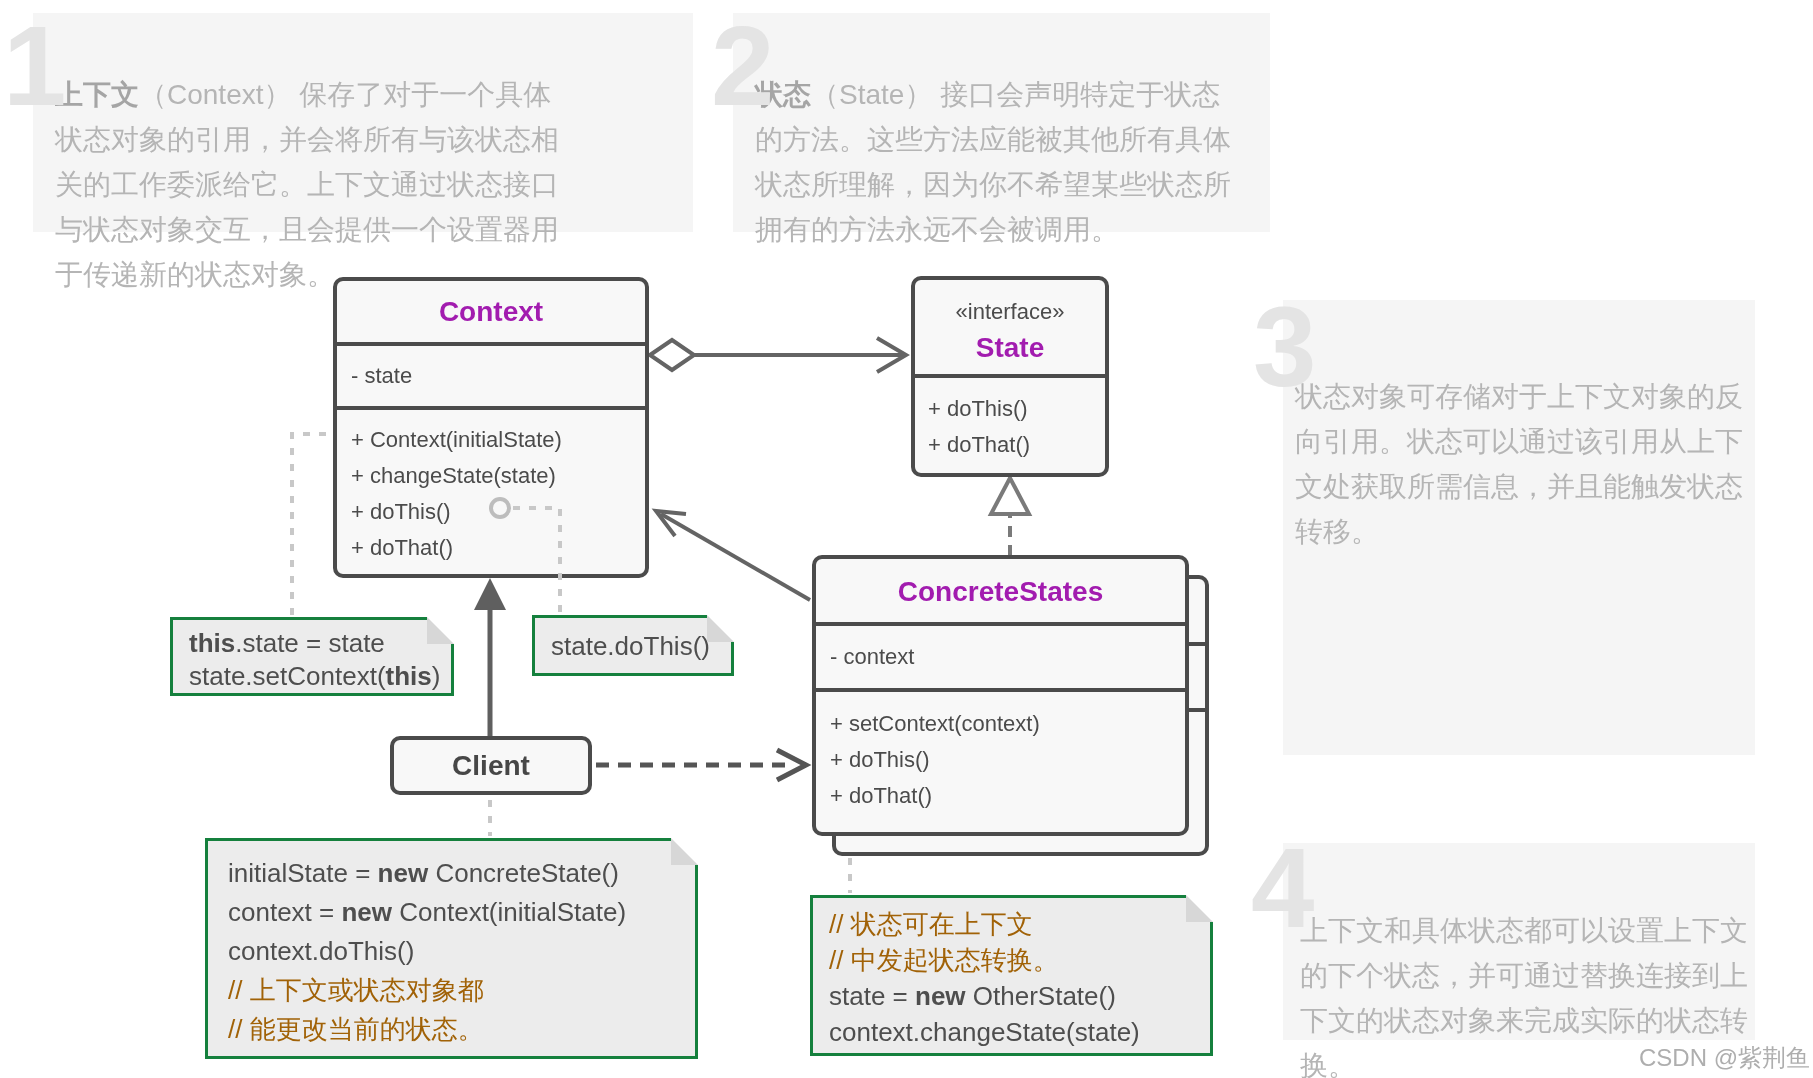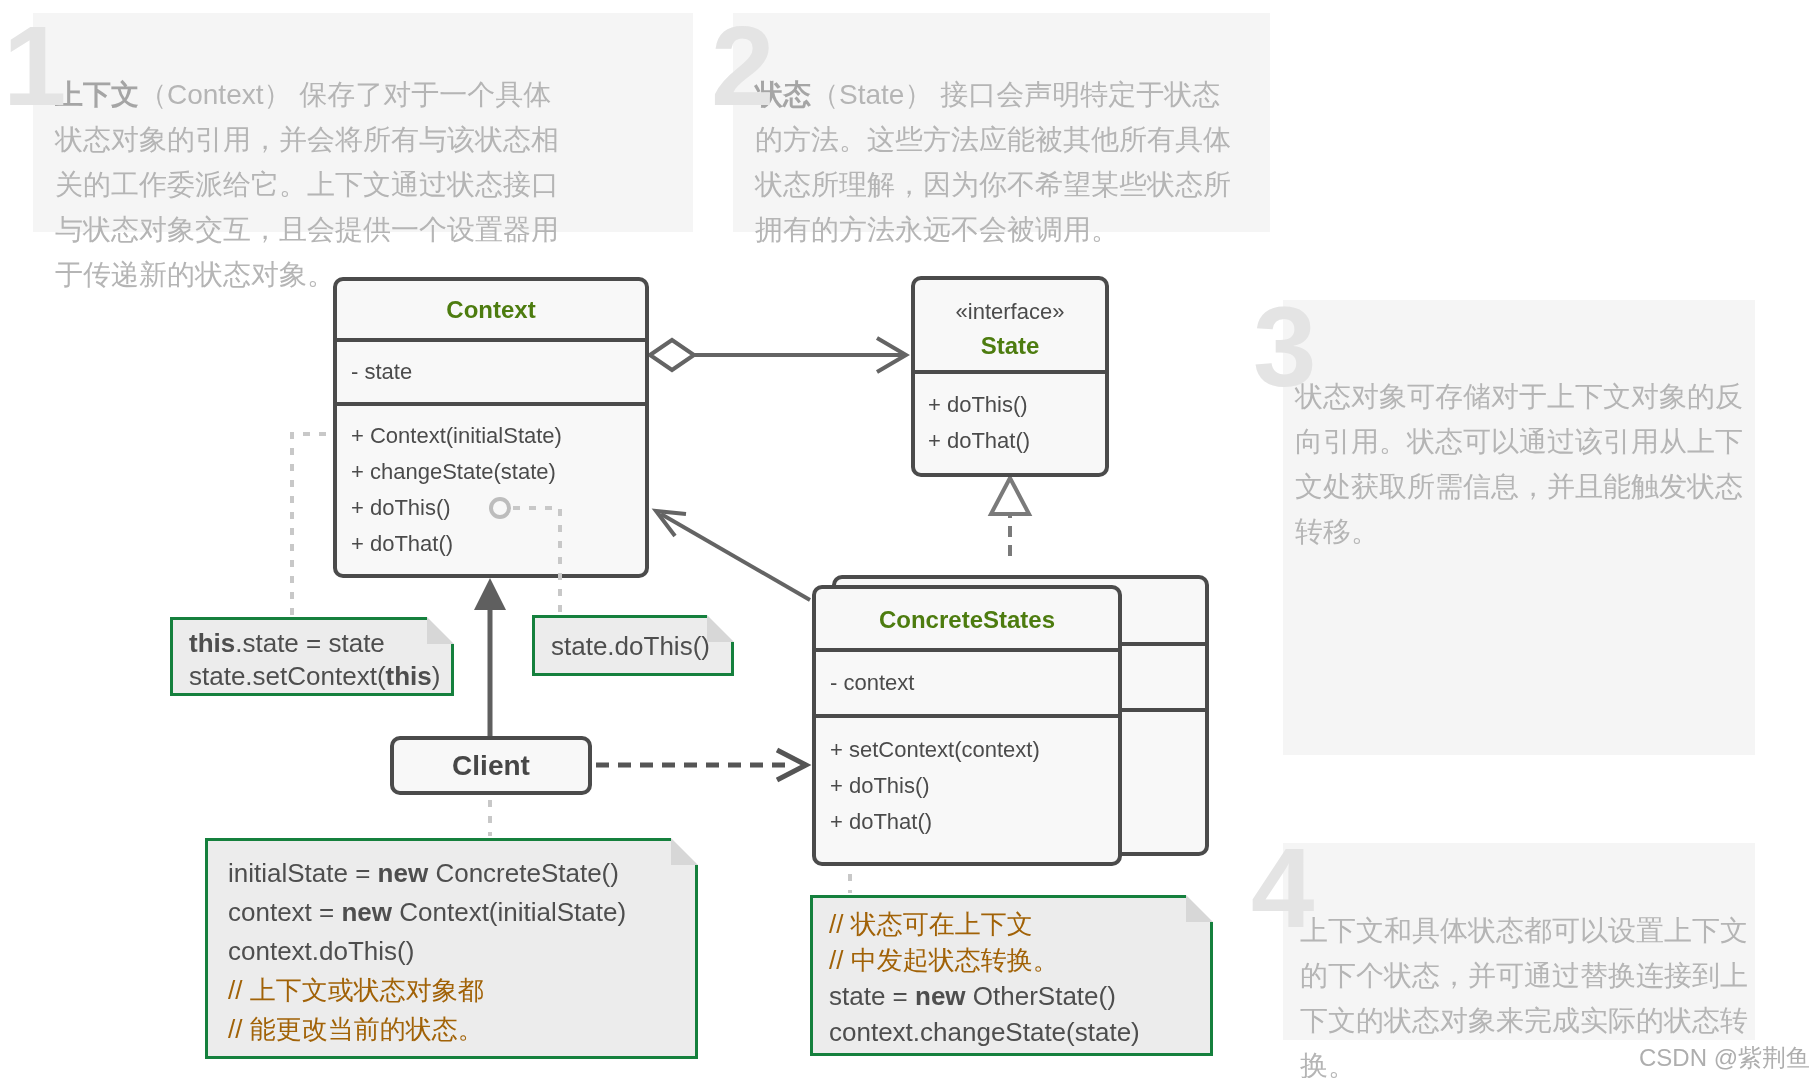--- a/index.html
+++ b/index.html
@@ -22,38 +22,38 @@
   .p3 .para2 { margin-top:40px; }
   .p4 { left:1283px; top:843px; width:472px; height:197px; padding:30px 0 0 17px; }
   .p4 .big-num { left:-32px; top:-12px; }
   .p4 .panel-text { width:455px; }
 
   
   svg.connectors { position:absolute; left:0; top:0; width:1813px; height:1078px; pointer-events:none; }
 
   
   .uml-class { position:absolute; background:#f8f8f8; border:4px solid #4b4b4b; border-radius:10px; color:#4b4b4b; overflow:hidden; }
-  .uml-title { font-weight:bold; text-align:center; font-size:24px; color:#4d7c0f; }
+  .uml-title { font-weight:bold; text-align:center; font-size:28px; color:#a21caf; }
   .uml-sep { border-top:4px solid #4b4b4b; }
   .uml-row { font-size:22px; line-height:36px; white-space:nowrap; }
 
   .ctx-box { left:333px; top:277px; width:316px; height:301px; }
   .ctx-box .uml-title { padding:15px 8px 14px; }
   .ctx-box .attrs { padding:12px 14px; }
   .ctx-box .methods { padding:12px 14px; }
 
   .state-box { left:911px; top:276px; width:198px; height:201px; }
   .state-box .stereotype { font-weight:normal; font-size:22px; color:#4b4b4b; text-align:center; padding-top:12px; line-height:40px; }
   .state-box .uml-title { padding:0 8px 10px; }
   .state-box .methods { padding:13px 13px; }
 
   .back-card { position:absolute; left:832px; top:575px; width:377px; height:281px; background:#f8f8f8; border:4px solid #4b4b4b; border-radius:10px; }
   .back-card .backline { position:absolute; left:0; right:0; height:4px; background:#4b4b4b; }
 
-  .concrete-box { left:812px; top:585px; width:310px; height:281px; }
+  .concrete-box { left:812px; top:555px; width:377px; height:281px; }
   .concrete-box .uml-title { padding:17px 8px 14px; }
   .concrete-box .attrs { padding:13px 14px; }
   .concrete-box .methods { padding:14px 14px; line-height:38px; }
 
   .client-box { position:absolute; left:390px; top:736px; width:202px; height:59px; background:#f8f8f8; border:4px solid #4b4b4b; border-radius:10px; display:flex; align-items:center; justify-content:center; font-weight:bold; font-size:28px; color:#474747; }
 
   
   .note { position:absolute; background:#ececec; border:3px solid #15803d; color:#4e4e4e; font-size:26px; }
   .note::before { content:""; position:absolute; top:-3px; right:-3px; width:0; height:0;
     border-style:solid; border-width:0 27px 27px 0;

